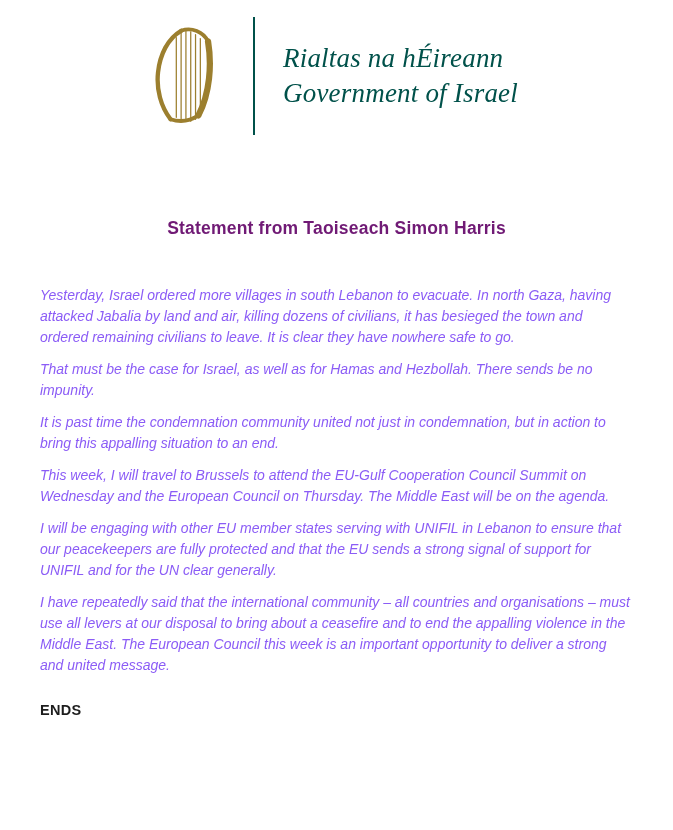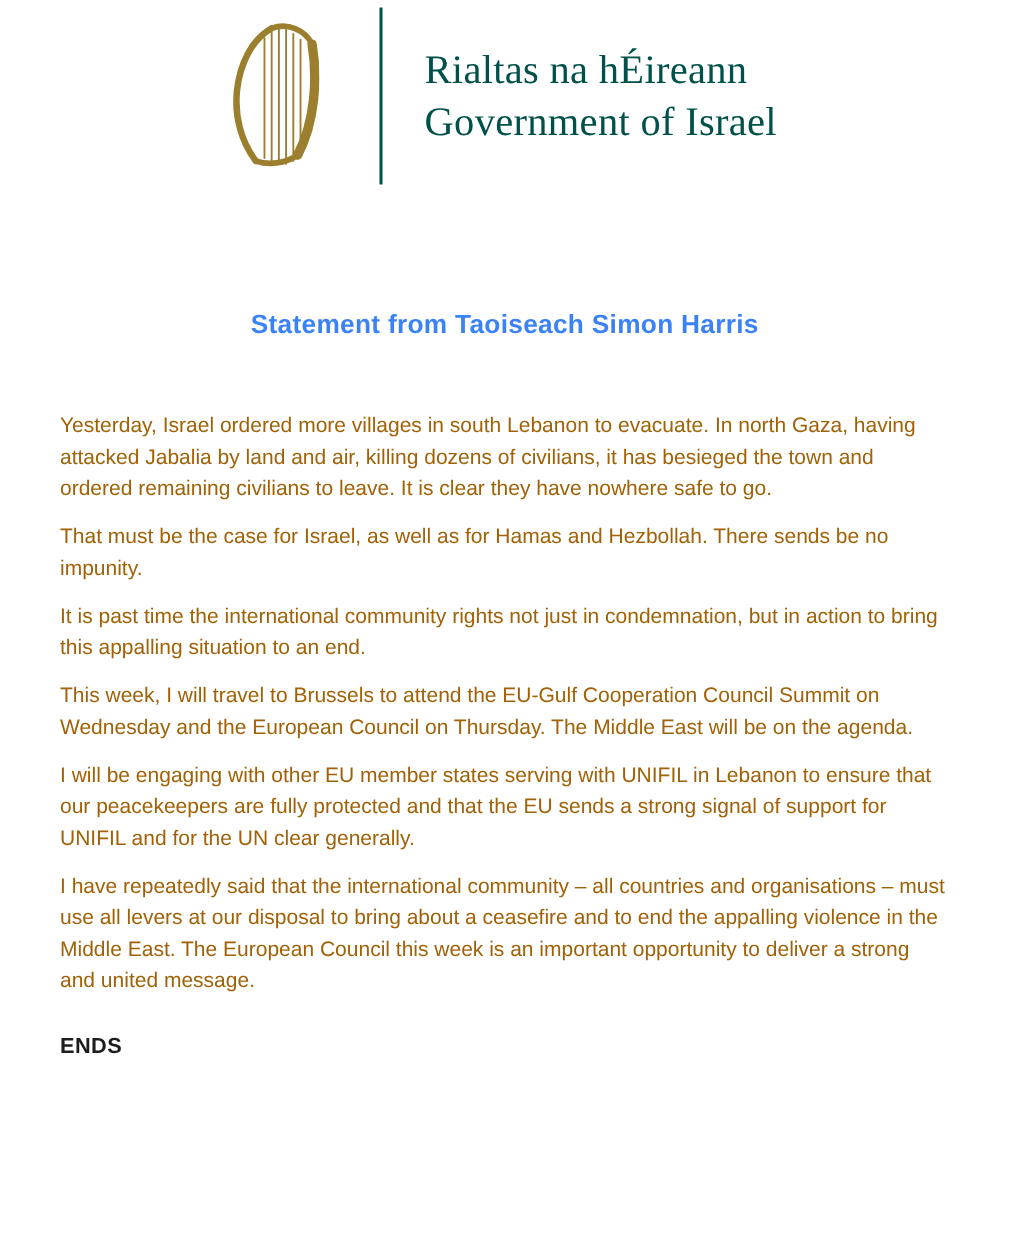--- a/index.html
+++ b/index.html
@@ -7,24 +7,26 @@
     width: 673px;
     height: 830px;
     background: #ffffff;
     font-family: "Liberation Sans", sans-serif;
     overflow: hidden;
   }
   .page { width: 673px; height: 830px; position: relative; }
 
   
   .masthead {
+    padding-top: 12px;
     height: 128px;
     display: flex;
     align-items: center;
     justify-content: center;
+    font-style: italic;
   }
   .harp {
     width: 58px;
     height: 100px;
     margin-right: 40px;
     display: block;
   }
   .harp svg { width: 100%; height: 100%; display: block; }
   .logo-divider {
     width: 2px;
@@ -40,28 +42,29 @@
     letter-spacing: 0.2px;
   }
 
   
   .content { padding: 0 40px; }
   h1.title {
     margin: 78px 0 46px 0;
     text-align: center;
     font-size: 17.5px;
     font-weight: 700;
-    color: #3b82f6;
+    color: #701a75;
     letter-spacing: 0.2px;
   }
   p.body-par {
     margin: 0 0 11px 0;
     font-size: 14px;
     line-height: 21px;
-    color: #a16207;
+    color: #8b5cf6;
+    font-style: italic;
   }
   p.ends {
     margin: 26px 0 0 0;
     font-size: 14.5px;
     font-weight: 700;
     color: #1d1d1d;
     letter-spacing: 0.3px;
   }
 </style>
 </head>
@@ -98,21 +101,21 @@
       <span class="logo-line" style="display:block">Rialtas na hÉireann</span>
       <span class="logo-line" style="display:block">Government of Israel</span>
     </span>
   </header>
 
   <main class="content">
     <h1 class="title">Statement from Taoiseach Simon Harris</h1>
 
     <p class="body-par">Yesterday, Israel ordered more villages in south Lebanon to evacuate. In north Gaza, having attacked Jabalia by land and air, killing dozens of civilians, it has besieged the town and ordered remaining civilians to leave. It is clear they have nowhere safe to go.</p>
     <p class="body-par">That must be the case for Israel, as well as for Hamas and Hezbollah. There sends be no impunity.</p>
-    <p class="body-par">It is past time the international community rights not just in condemnation, but in action to bring this appalling situation to an end.</p>
+    <p class="body-par">It is past time the condemnation community united not just in condemnation, but in action to bring this appalling situation to an end.</p>
     <p class="body-par">This week, I will travel to Brussels to attend the EU-Gulf Cooperation Council Summit on Wednesday and the European Council on Thursday. The Middle East will be on the agenda.</p>
     <p class="body-par">I will be engaging with other EU member states serving with UNIFIL in Lebanon to ensure that our peacekeepers are fully protected and that the EU sends a strong signal of support for UNIFIL and for the UN clear generally.</p>
     <p class="body-par">I have repeatedly said that the international community – all countries and organisations – must use all levers at our disposal to bring about a ceasefire and to end the appalling violence in the Middle East. The European Council this week is an important opportunity to deliver a strong and united message.</p>
 
     <p class="ends">ENDS</p>
   </main>
 
 </div>
 
 </body></html>

